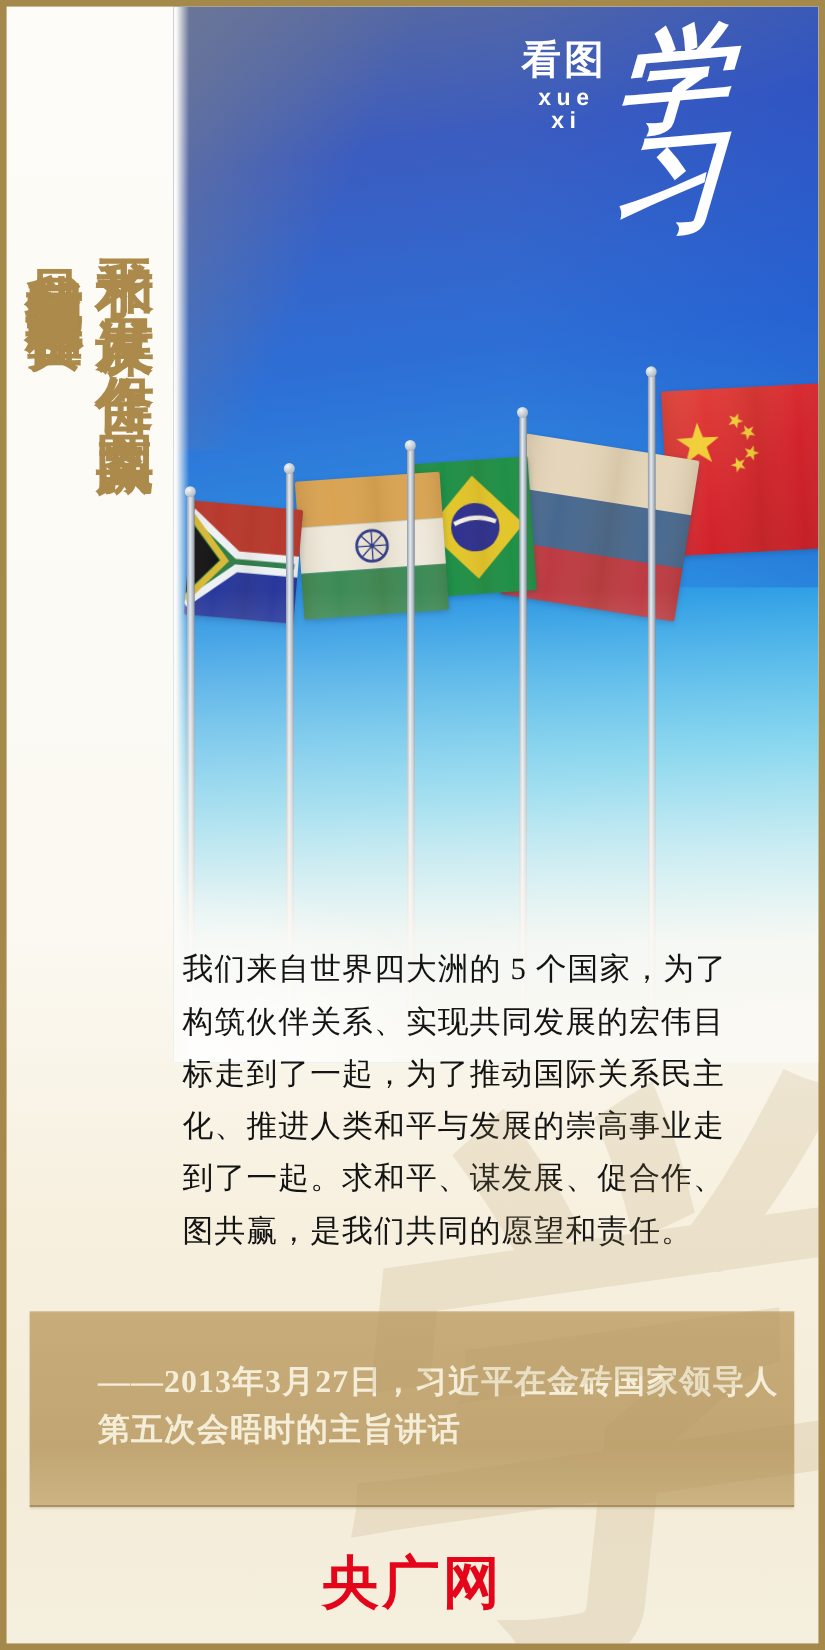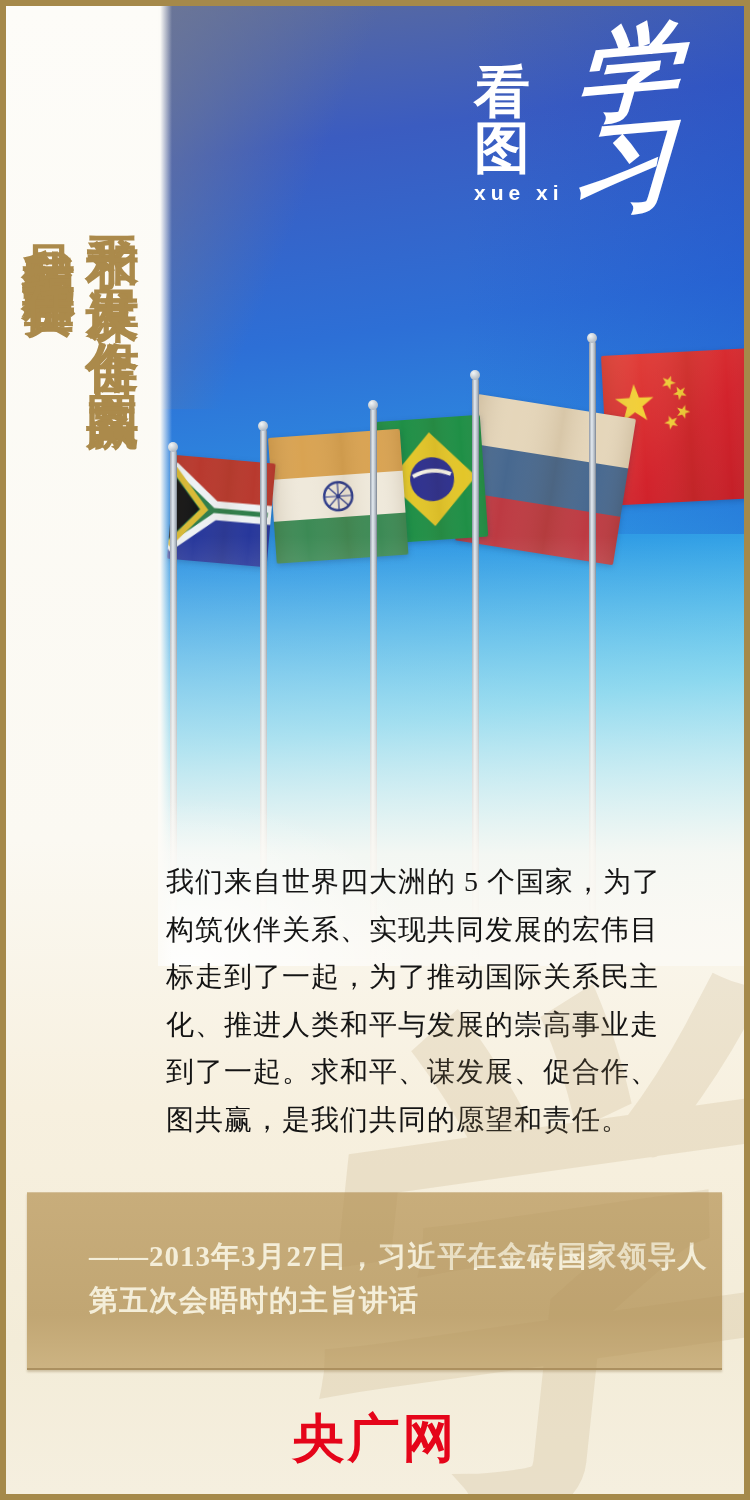--- a/index.html
+++ b/index.html
@@ -38,23 +38,23 @@
   .flag-in{left:110px;top:432px;transform:rotate(-4deg);}
   .flag-sa{left:18px;top:449px;transform:rotate(5deg);}
   .photo-fade-bottom{position:absolute;left:0;right:0;bottom:0;height:430px;pointer-events:none;
     background:
       radial-gradient(ellipse 340px 240px at 5% 100%, rgba(255,255,255,.85), rgba(255,255,255,0) 70%),
       linear-gradient(to bottom, rgba(251,249,243,0) 0%, rgba(251,249,243,.55) 45%, rgba(251,249,243,.94) 74%, #fbf9f3 100%);}
   .photo-fade-left{position:absolute;left:0;top:0;bottom:0;width:14px;pointer-events:none;
     background:linear-gradient(to right,#fcfbf7 15%,rgba(252,251,247,0) 100%);}
   
   .brand{position:absolute;left:316px;top:30px;display:flex;align-items:flex-start;color:#fff;}
-  .brand-cn{font-size:56px;font-weight:900;letter-spacing:3px;line-height:1;
-    font-family:"Liberation Sans","DejaVu Sans",sans-serif;margin-top:28px;}
-  .brand-py{margin-top:6px;font-size:21px;font-weight:700;letter-spacing:5px;text-align:left;line-height:1;}
+  .brand-cn{font-size:36px;font-weight:900;letter-spacing:3px;line-height:1;
+    font-family:"Liberation Sans","DejaVu Sans",sans-serif;}
+  .brand-py{margin-top:6px;font-size:21px;font-weight:700;letter-spacing:5px;text-align:center;line-height:1;}
   .brand-script{font-size:102px;line-height:.9;font-weight:700;font-style:italic;
     font-family:"DejaVu Serif","Liberation Serif",serif;
     transform:rotate(-5deg) skewX(-8deg) translateY(-12px);margin-left:2px;}
   
   .headline{position:absolute;writing-mode:vertical-rl;text-orientation:upright;
     color:#ab8a4b;font-weight:700;font-family:"Liberation Serif","DejaVu Serif",serif;line-height:1;}
   .headline-phrase{left:80px;top:188px;font-size:53px;letter-spacing:0;height:820px;}
   .headline-resp{left:16px;top:196px;font-size:53px;letter-spacing:4px;height:660px;}
   
   .paragraph{position:absolute;left:160px;top:852px;width:512px;color:#141414;

